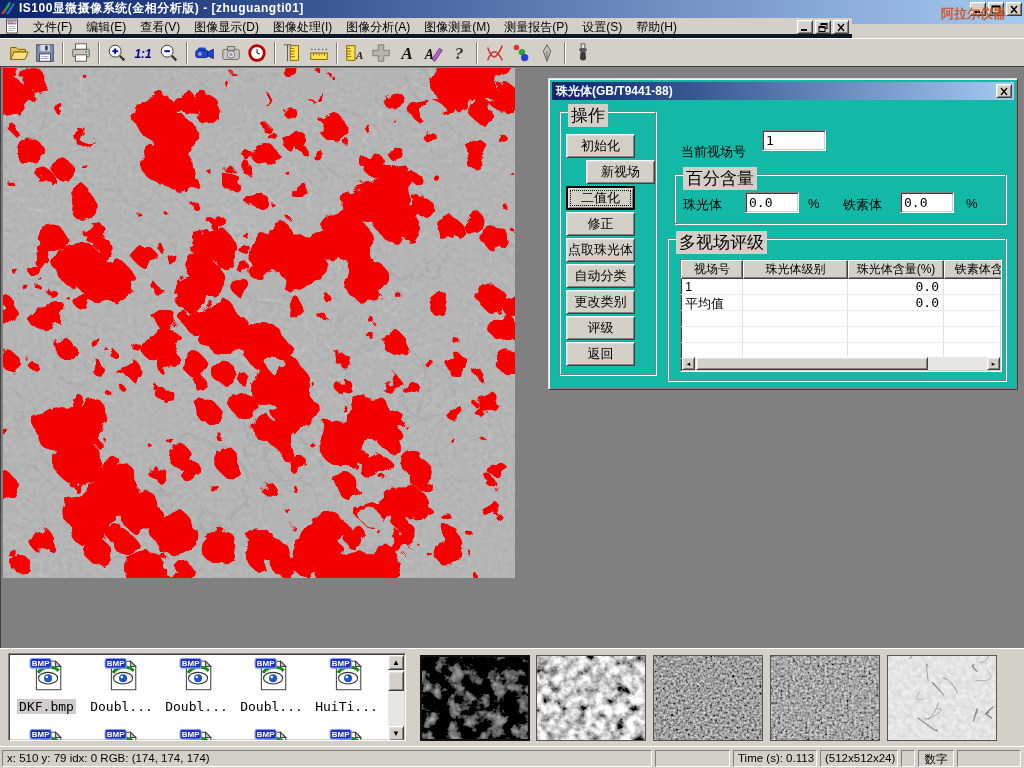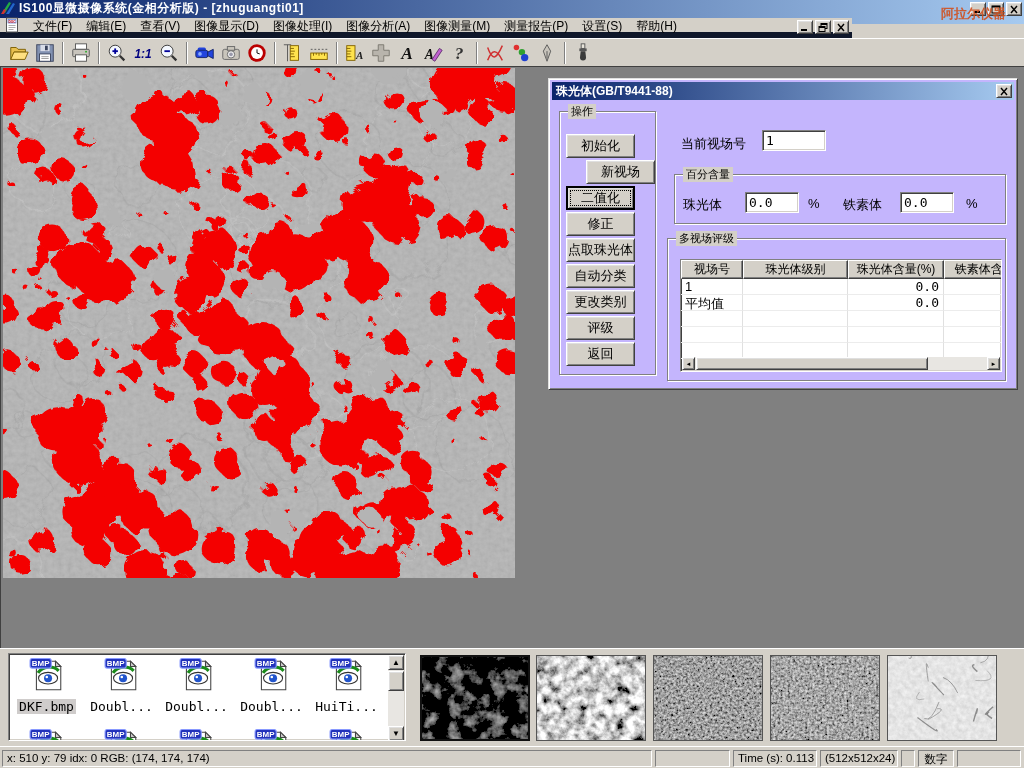--- a/index.html
+++ b/index.html
@@ -6,21 +6,21 @@
 html,body { width:1024px; height:768px; overflow:hidden; }
 body { font-family:"Liberation Sans","DejaVu Sans",sans-serif; background:#d4d0c8; position:relative; }
 .out2 { border:1px solid; border-color:#fff #404040 #404040 #fff; box-shadow:inset 1px 1px 0 #dfdfdf, inset -1px -1px 0 #808080; }
 .in2  { border:1px solid; border-color:#808080 #fff #fff #808080; box-shadow:inset 1px 1px 0 #404040, inset -1px -1px 0 #d4d0c8; background:#fff; }
 .titlebar { position:absolute; left:0; top:0; width:1024px; height:24px; background:linear-gradient(90deg,#0a246a,#a6caf0); display:flex; align-items:flex-start; padding-left:0; }
 .titlebar .ticon { width:16px; height:16px; margin-right:3px; }
 .titlebar .ttext { color:#fff; font-weight:bold; font-size:12px; letter-spacing:0.5px; white-space:nowrap; }
 .wbtns { position:absolute; right:2px; top:2px; display:flex; gap:2px; }
 .wbtn { width:16px; height:14px; background:#d4d0c8; display:flex; align-items:center; justify-content:center; padding:0; }
 .wbtn svg { width:10px; height:9px; }
-.menubar { position:absolute; left:0; top:18px; width:852px; height:20px; background:#d4d0c8; display:flex; align-items:center; border-bottom:6px solid #0f172a; }
+.menubar { position:absolute; left:0; top:18px; width:852px; height:20px; background:#d4d0c8; display:flex; align-items:center; border-bottom:4px solid #0f172a; }
 .docicon { width:16px; height:16px; margin:0 6px 0 4px; }
 .menuitem { font-size:12px; color:#000; padding:2px 7px; white-space:nowrap; }
 .mdibtns { position:absolute; right:3px; top:2px; display:flex; gap:2px; }
 .toolbar { position:absolute; left:0; top:38px; width:1024px; height:28px; background:#d4d0c8; border-top:1px solid #fff; display:flex; align-items:center; padding-left:6px; }
 .tbtn { width:26px; height:24px; display:flex; align-items:center; justify-content:center;font-style:italic; }
 .tbtn svg { width:22px; height:22px; }
 .tsep { width:2px; height:22px; margin:0 4px; border-left:1px solid #808080; border-right:1px solid #fff; }
 .client { position:absolute; left:0; top:66px; width:1024px; height:582px; background:#808080; box-shadow:inset 1px 1px 0 #404040; }
 .micro { position:absolute; left:3px; top:2px; width:512px; height:510px; }
 .bottom { position:absolute; left:0; top:648px; width:1024px; height:98px; background:#d4d0c8; border-top:1px solid #fff; }
@@ -28,26 +28,26 @@
 .fitem { position:absolute; width:75px; text-align:center; }
 .fitem svg.bmpicon { width:36px; height:36px; }
 .flabel { font-family:"DejaVu Sans Mono",monospace; font-size:13px; white-space:nowrap; display:inline-block; padding:0 2px; }
 .flabel.sel { background:#cfcccb; }
 .vscroll { position:absolute; right:1px; top:1px; width:16px; height:86px; background:#e8e6e2; }
 .sbtn { position:absolute; width:16px; height:15px; background:#d4d0c8; display:flex; align-items:center; justify-content:center; font-size:8px; color:#000; }
 .thumb { position:absolute; top:6px; width:110px; height:86px; }
 .thumb svg { width:100%; height:100%; display:block; }
 .status { position:absolute; left:0; top:746px; width:1024px; height:22px; background:#d4d0c8; border-top:1px solid #fff; font-size:11.5px; }
 .scell { position:absolute; top:3px; height:17px; border:1px solid; border-color:#808080 #fff #fff #808080; padding:1px 4px; white-space:nowrap; overflow:hidden; }
-.dialog { position:absolute; left:548px; top:78px; width:470px; height:312px; background:#c4b5fd; border:1px solid; border-color:#dfdfdf #404040 #404040 #dfdfdf; box-shadow:inset 1px 1px 0 #fff, inset -1px -1px 0 #808080; font-size:12px; }
+.dialog { position:absolute; left:548px; top:78px; width:470px; height:312px; background:#14b8a6; border:1px solid; border-color:#dfdfdf #404040 #404040 #dfdfdf; box-shadow:inset 1px 1px 0 #fff, inset -1px -1px 0 #808080; font-size:12px; }
 .dtitle { position:absolute; left:3px; top:3px; right:3px; height:18px; background:linear-gradient(90deg,#0a246a,#a6caf0); display:flex; align-items:center; padding-left:4px; }
 .dtitle span { color:#fff; font-weight:bold; font-size:12px; }
 .dclose { position:absolute; right:5px; top:5px; }
 .grp { position:absolute; border:1px solid #808080; box-shadow:inset 1px 1px 0 #fff, 1px 1px 0 #fff; }
-.grplabel { position:absolute; top:-8px; left:8px; background:#d4d0c8; padding:0 3px; font-size:11px;text-align:right; }
+.grplabel { position:absolute; top:-8px; left:8px; background:#d4d0c8; padding:0 3px; font-size:17px;text-align:right; }
 .dbtn { position:absolute; left:17px; width:69px; height:24px; background:#d4d0c8; font-size:13px; display:flex; align-items:center; justify-content:center; font-family:inherit; }
 .dbtn.active { border:1px solid #000; box-shadow:inset 0 0 0 1px #000, inset 2px 2px 0 #dfdfdf, inset -2px -2px 0 #808080; outline:1px dotted #000; outline-offset:-5px; }
 .dlabel { position:absolute; font-size:13px; white-space:nowrap; }
 .dinput { position:absolute; height:21px; font-family:"DejaVu Sans Mono",monospace; font-size:13px; padding:2px 3px; }
 .tablewrap { position:absolute; background:#fff; overflow:hidden; }
 .thead { display:flex; height:19px; }
 .th { background:#d4d0c8; border:1px solid; border-color:#fff #404040 #404040 #fff; box-shadow:inset -1px -1px 0 #808080; font-size:12px; display:flex; align-items:center; justify-content:center; white-space:nowrap; overflow:hidden; flex:none; }
 .trow { display:flex; height:16px; }
 .td { border-right:1px solid #e0e0e0; border-bottom:1px solid #ececec; font-size:13px; white-space:nowrap; overflow:hidden; flex:none; padding:0 4px; }
 .td.num { text-align:right; font-family:"DejaVu Sans Mono",monospace; }
@@ -1043,21 +1043,21 @@
       <button class="dbtn out2" style="top: 81px; margin-left: 20px;">新视场</button>
       <button class="dbtn out2 active" style="top: 107px;">二值化</button>
       <button class="dbtn out2" style="top: 133px;">修正</button>
       <button class="dbtn out2" style="top: 159px;">点取珠光体</button>
       <button class="dbtn out2" style="top: 185px;">自动分类</button>
       <button class="dbtn out2" style="top: 211px;">更改类别</button>
       <button class="dbtn out2" style="top: 237px;">评级</button>
       <button class="dbtn out2" style="top: 263px;">返回</button>
     </div>
 
-  <span class="dlabel" style="left:132px; top:56px;">当前视场号</span>
+  <span class="dlabel" style="left:132px; top:64px;">当前视场号</span>
   <div class="dinput in2" style="left:213px; top:51px; width:64px;"><span>1</span></div>
 
 
   <div class="grp" style="left:125px; top:95px; width:332px; height:50px;">
     <span class="grplabel">百分含量</span>
     <span class="dlabel" style="left:8px; top:21px;">珠光体</span>
     <div class="dinput in2" style="left:70px; top:17px; width:54px;"><span>0.0</span></div>
     <span class="dlabel" style="left:133px; top:21px;">%</span>
     <span class="dlabel" style="left:168px; top:21px;">铁素体</span>
     <div class="dinput in2" style="left:225px; top:17px; width:54px;"><span>0.0</span></div>

